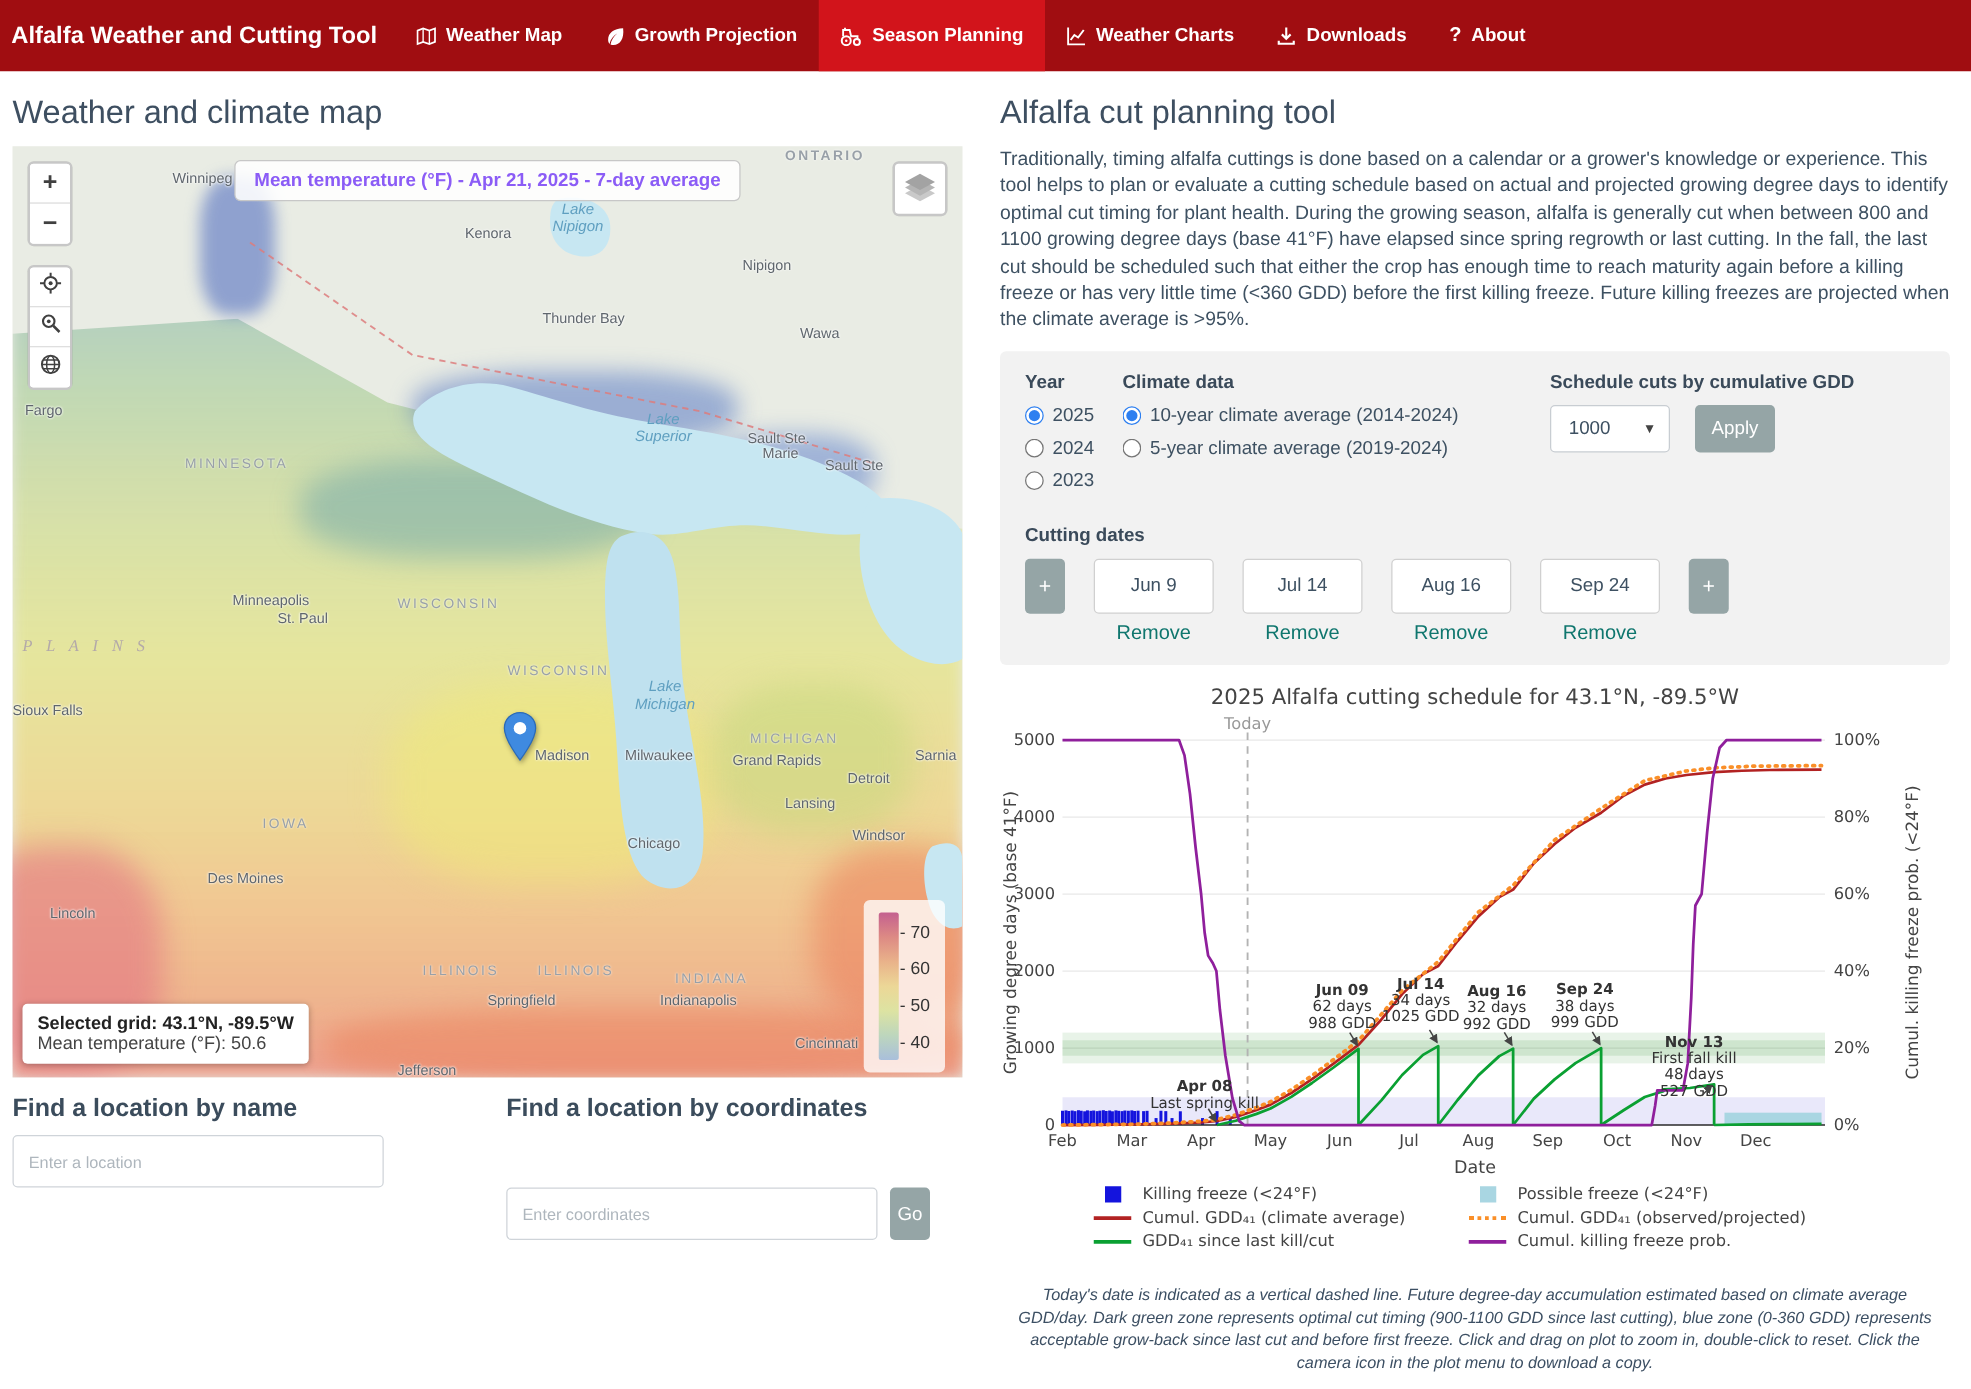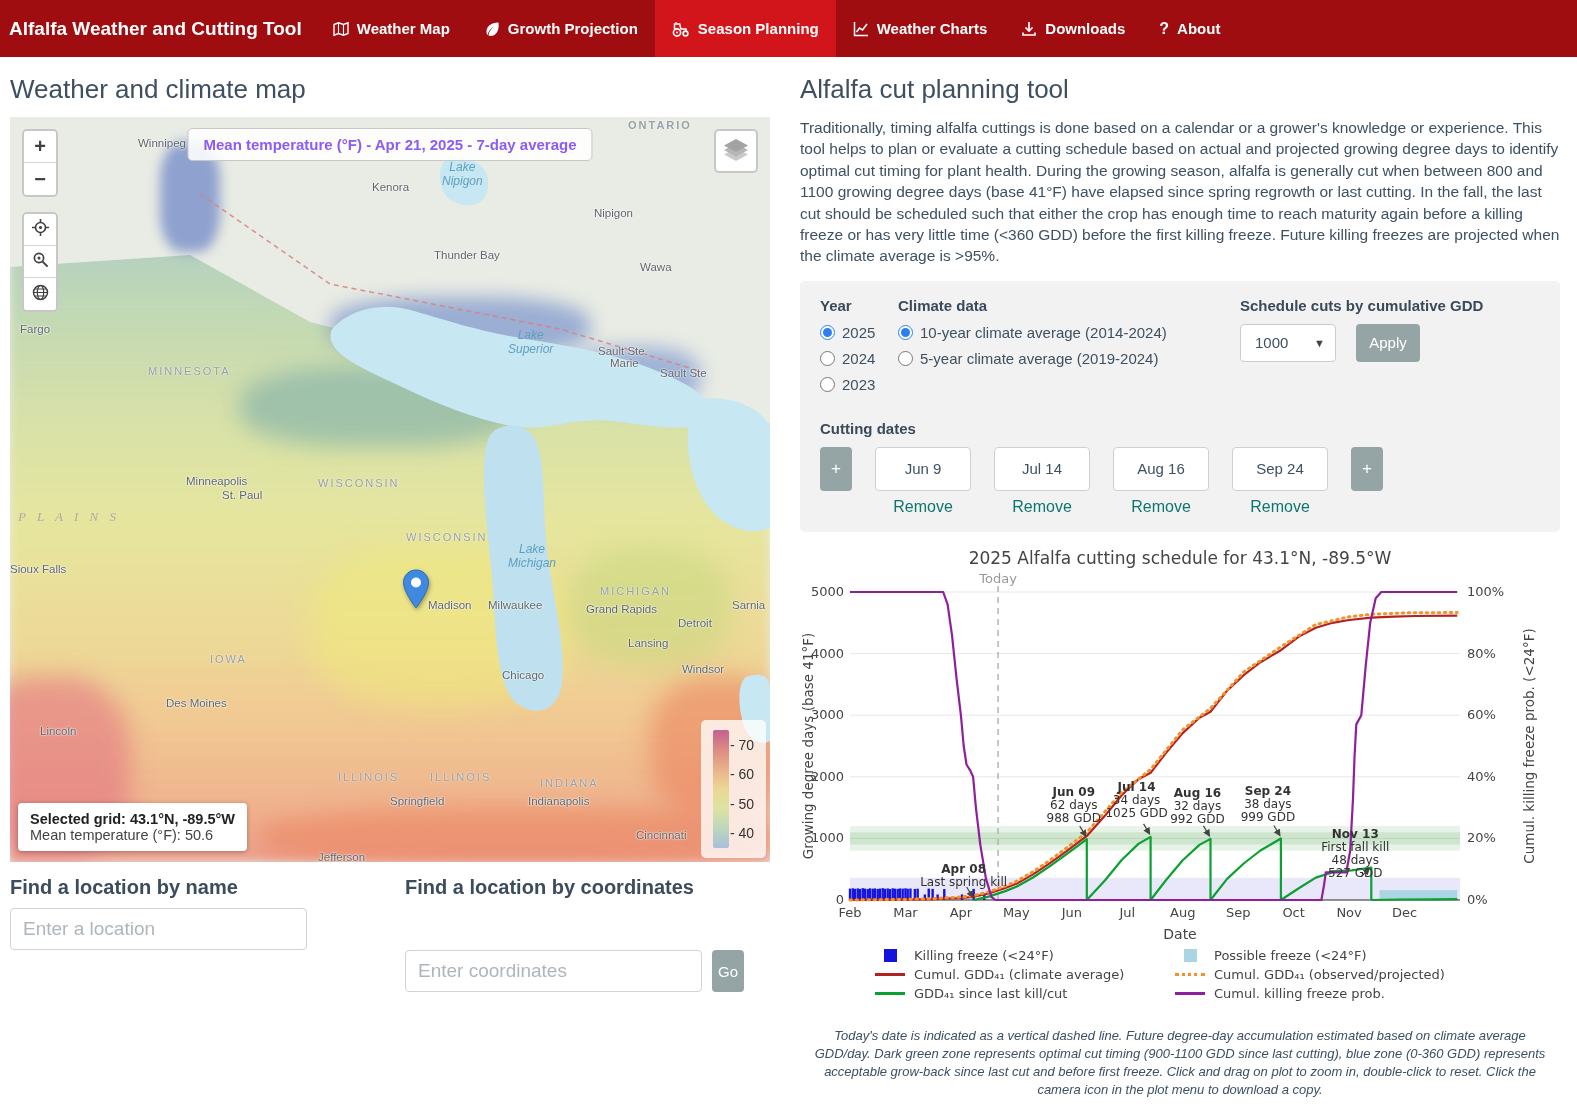--- a/index.html
+++ b/index.html
@@ -54,30 +54,30 @@
   .zoomctl { left:12px; top:12px; }
   .toolctl { left:12px; top:95px; }
   .layersctl { right:12px; top:12px; width:44px; height:44px; display:flex; align-items:center; justify-content:center; }
   .map-pill { position:absolute; left:50%; top:11px; transform:translateX(-50%);
     background:rgba(255,255,255,.88); border:1px solid #c7c7c7; border-radius:5px;
     padding:7px 15px; font-size:15px; font-weight:700; color:#8b5cf6; white-space:nowrap; }
   .marker { position:absolute; left:392px; top:452px; filter:drop-shadow(1px 2px 2px rgba(0,0,0,.35)); }
   .gridinfo { position:absolute; left:8px; bottom:11px; background:#fff; border-radius:4px;
     box-shadow:0 1px 5px rgba(0,0,0,.3); padding:8px 12px; font-size:14.5px; color:#444; }
   .gridinfo .l1 { font-weight:700; color:#222; }
-  .map-legend { position:absolute; right:4px; bottom:4px; background:rgba(255,255,255,.78);
+  .map-legend { position:absolute; right:14px; bottom:4px; background:rgba(255,255,255,.78);
     border-radius:5px; padding:10px 12px; display:flex; gap:1px; }
   #map-legend-bar { width:16px; height:118px; border-radius:2px; }
   .map-legend-ticks { display:flex; flex-direction:column; justify-content:space-around; font-size:14px; color:#333; }
   
   .findrow { display:flex; margin-top:14px; }
   .find-group { display:flex; flex-direction:column; }
   .find-label { font-size:20px; font-weight:700; color:#3b4c5c; margin-bottom:9px; }
   .find-input { width:297px; height:42px; border:1px solid #cfd4d9; border-radius:4px;
-    padding:0 12px; font-size:19px; color:#3e5162; font-family:inherit; }
+    padding:0 12px; font-size:13px; color:#3e5162; font-family:inherit; }
   .find-input::placeholder { color:#aeb6bd; }
   .go-btn { width:48px; height:42px; margin-left:10px; align-self:flex-end;
     background:#95a5a6; color:#fff; border:none; border-radius:4px; font-size:15px; cursor:pointer; }
   
   .intro { font-size:15.5px; line-height:1.38; margin:4px 0 14px; color:#3e5162; }
   .panel { background:#f2f2f2; border-radius:5px; padding:16px 20px 16px; }
   .ctl-row { display:flex; }
   .ctl-label { font-size:15px; font-weight:700; color:#3a4a5a; margin-bottom:10px; }
   .col-year { width:78px; }
   .col-climate { width:340px; }
@@ -217,21 +217,21 @@
         <div class="mlabel city" style="left: 10px; top: 206px;">Fargo</div>
         <div class="mlabel city" style="left: 176px; top: 358px;">Minneapolis</div>
         <div class="mlabel city" style="left: 212px; top: 372px;">St. Paul</div>
         <div class="mlabel region" style="left: 308px; top: 360px;">WISCONSIN</div>
         <div class="mlabel region" style="left: 396px; top: 414px;">WISCONSIN</div>
         <div class="mlabel city" style="left: 0px; top: 446px;">Sioux Falls</div>
         <div class="mlabel lake" style="left: 498px; top: 426px;">Lake
 Michigan</div>
         <div class="mlabel region" style="left: 590px; top: 468px;">MICHIGAN</div>
         <div class="mlabel city" style="left: 418px; top: 482px;">Madison</div>
-        <div class="mlabel city" style="left: 478px; top: 482px;">Milwaukee</div>
+        <div class="mlabel city" style="left: 490px; top: 482px;">Milwaukee</div>
         <div class="mlabel city" style="left: 576px; top: 486px;">Grand Rapids</div>
         <div class="mlabel city" style="left: 618px; top: 520px;">Lansing</div>
         <div class="mlabel city" style="left: 668px; top: 500px;">Detroit</div>
         <div class="mlabel city" style="left: 722px; top: 482px;">Sarnia</div>
         <div class="mlabel city" style="left: 672px; top: 546px;">Windsor</div>
         <div class="mlabel city" style="left: 492px; top: 552px;">Chicago</div>
         <div class="mlabel region" style="left: 200px; top: 536px;">IOWA</div>
         <div class="mlabel city" style="left: 156px; top: 580px;">Des Moines</div>
         <div class="mlabel city" style="left: 30px; top: 608px;">Lincoln</div>
         <div class="mlabel plains" style="left: 8px; top: 392px;">P L A I N S</div>

